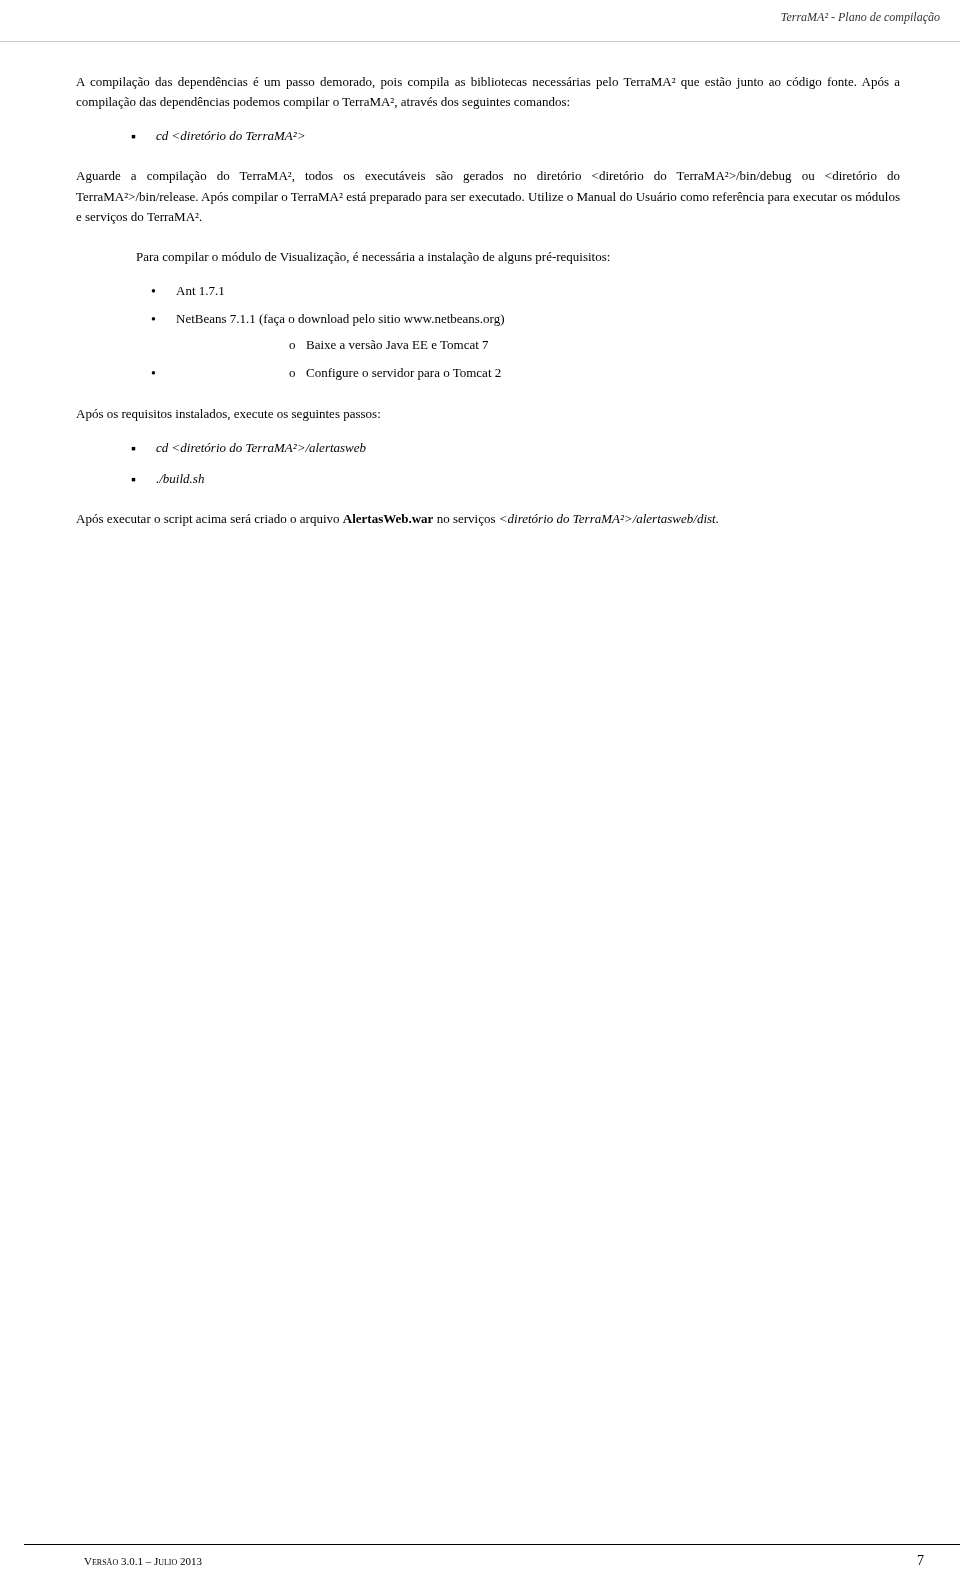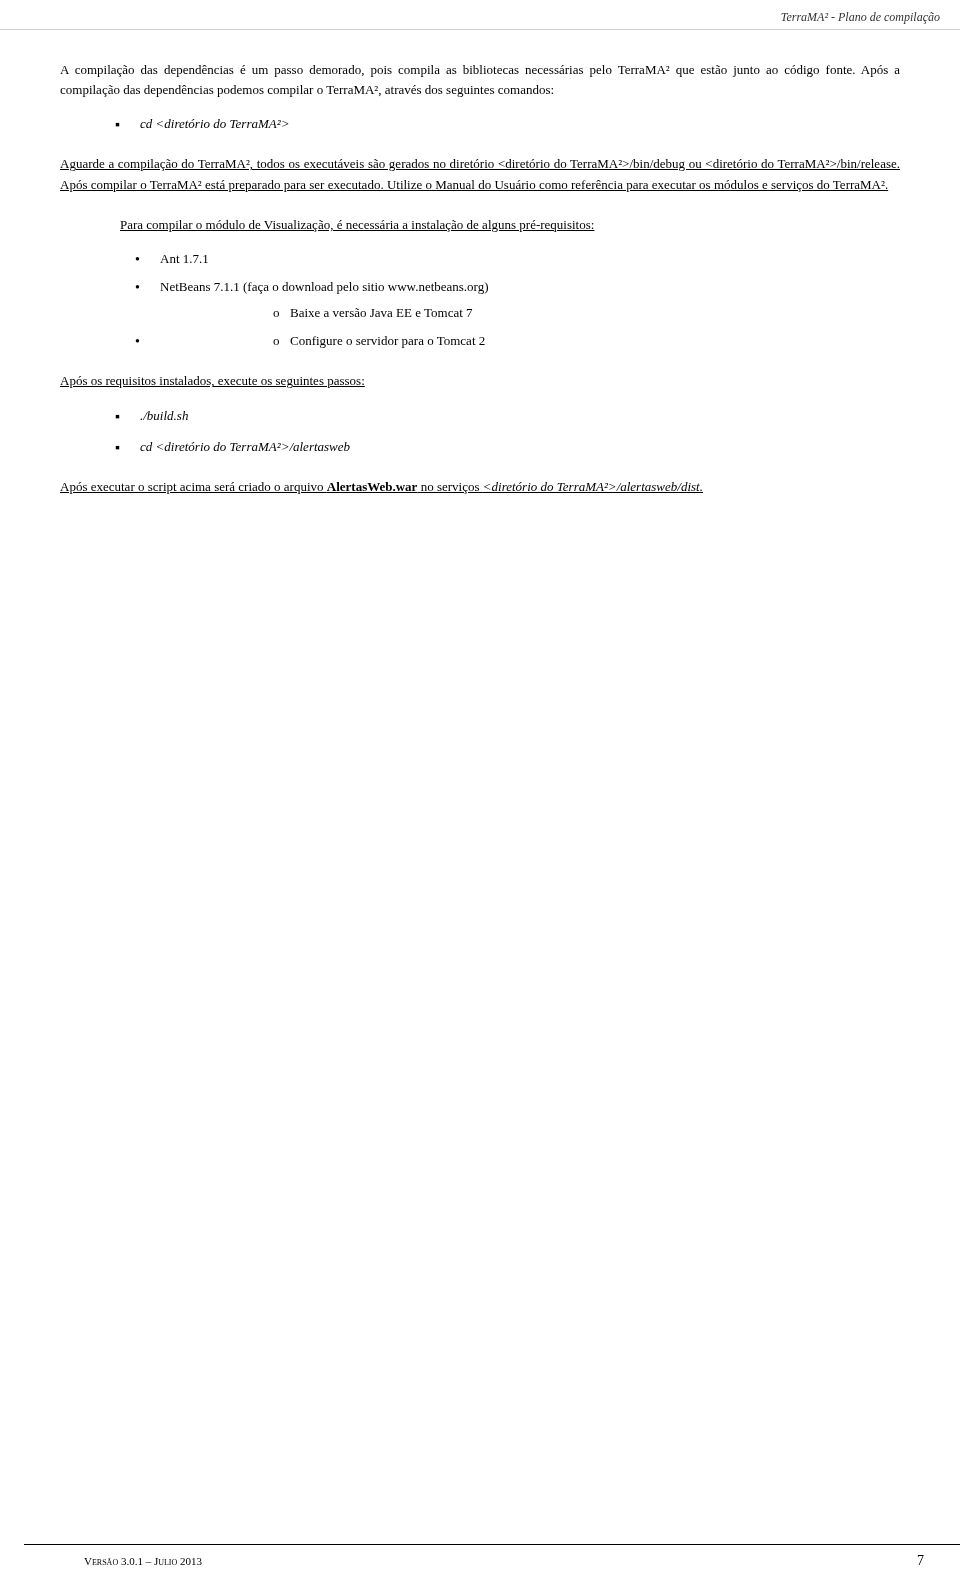--- a/index.html
+++ b/index.html
@@ -25,29 +25,29 @@
       position: relative;
       padding: 0;
     }
 
     
     .header-bar {
       width: 100%;
       background: #fff;
       border-bottom: 1px solid #ccc;
       text-align: right;
-      padding: 10px 20px 4px 20px;
+      padding: 10px 20px 16px 20px;
       font-size: 12px;
       font-style: italic;
       color: #333;
     }
 
     
     .content {
-      padding: 30px 60px 80px 60px;
+      padding: 30px 60px 80px 76px;
       line-height: 1.55;
     }
 
     .paragraph {
       margin-bottom: 14px;
       text-align: justify;
     }
 
     .paragraph-indent {
       margin-bottom: 14px;
@@ -146,21 +146,20 @@
       font-size: 11px;
     }
 
     .footer-right {
       font-size: 14px;
     }
 
     .section-space {
       margin-top: 20px;
       margin-bottom: 14px;
-      text-decoration: underline;
     }
   </style>
 </head>
 <body>
 
 <div class="page-container">
 
   <div class="header-bar">
     <span>TerraMA² - Plano de compilação</span>
   </div>
@@ -205,24 +204,24 @@
         </ul>
       </li>
     </ul>
 
     <p class="paragraph section-space">
       <span>Após os requisitos instalados, execute os seguintes passos:</span>
     </p>
 
     <ul class="bullet-list">
       <li>
+        <span class="italic">cd &lt;diretório do TerraMA²&gt;/alertasweb</span>
+      </li>
+      <li>
         <span class="italic">./build.sh</span>
-      </li>
-      <li>
-        <span class="italic">cd &lt;diretório do TerraMA²&gt;/alertasweb</span>
       </li>
     </ul>
 
     <p class="paragraph section-space">
       <span>Após executar o script acima será criado o arquivo </span><span class="bold">AlertasWeb.war</span><span> no serviços </span><span class="italic">&lt;diretório do TerraMA²&gt;/alertasweb/dist.</span>
     </p>
 
   </div>
 
   <div class="footer">

